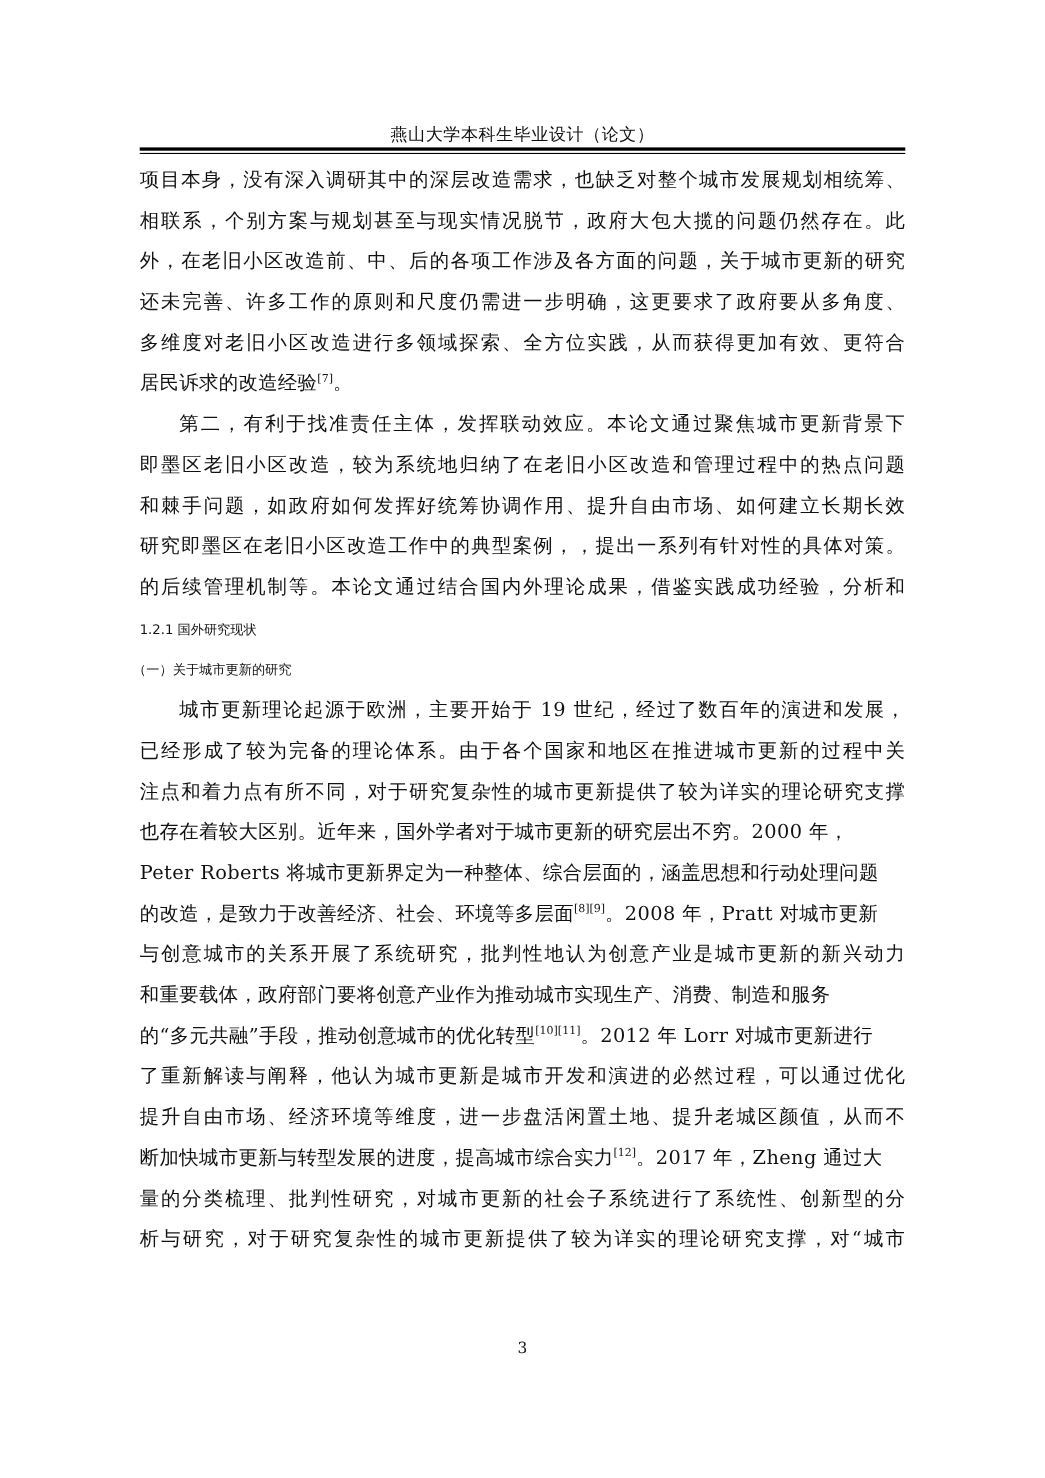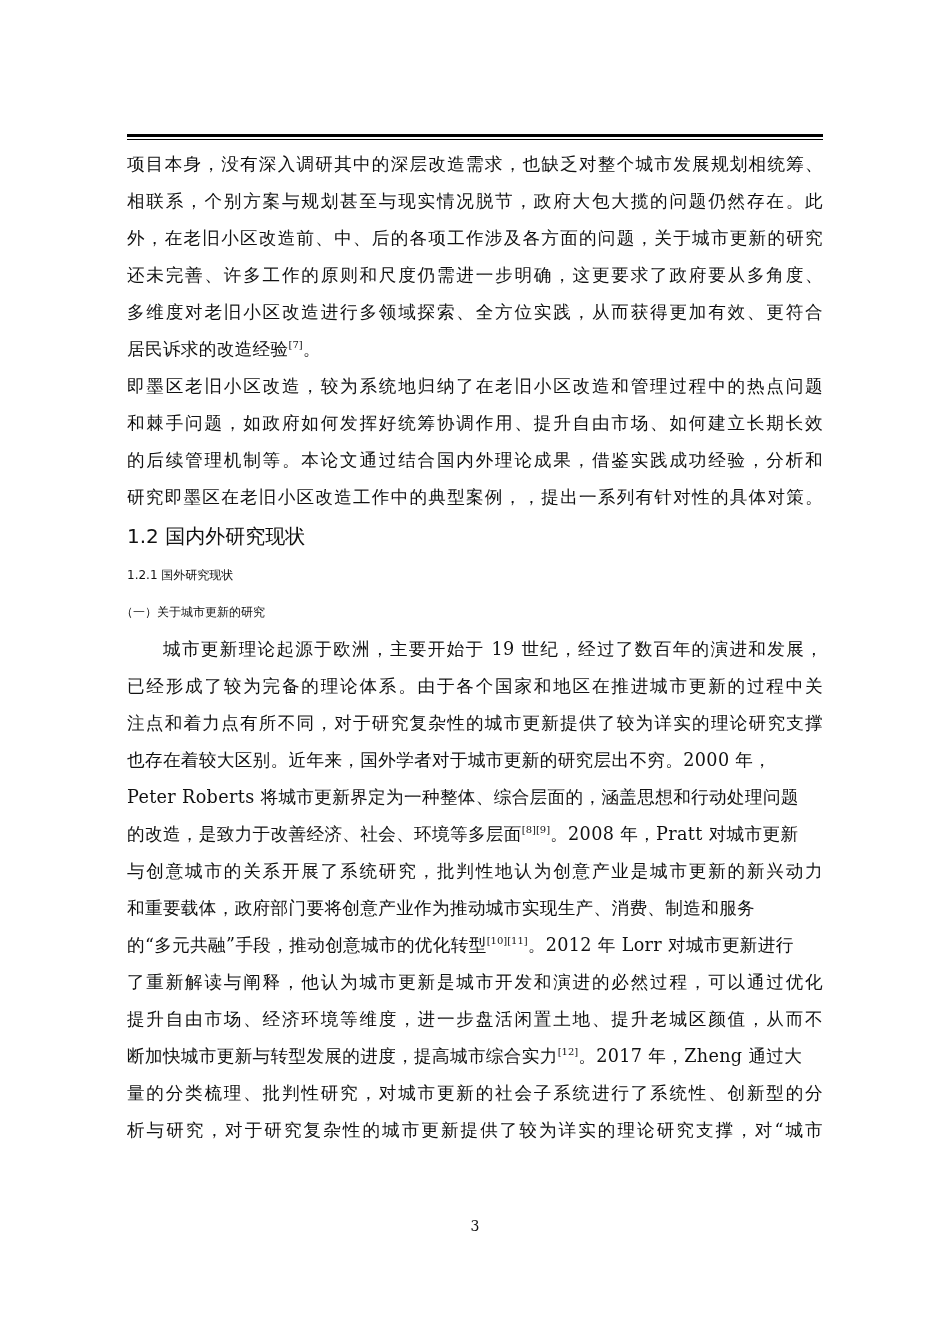--- a/index.html
+++ b/index.html
@@ -18,41 +18,42 @@
   sup { font-size:10px; line-height:0; vertical-align:7px; letter-spacing:0; }
   .h2 { font-family:"DejaVu Sans","Liberation Sans",sans-serif; font-size:20px; height:40px; line-height:40px; }
   .h3 { font-family:"DejaVu Sans","Liberation Sans",sans-serif; font-size:12px; height:38px; line-height:38px; }
   .h4 { font-size:12px; height:37px; line-height:37px; margin-left:-6px; }
   .pagenum { position:absolute; left:0; width:950px; top:1218px; text-align:center; font-size:14px; }
 </style>
 </head>
 <body>
 
 <div class="page">
+  <div class="header">燕山大学本科生毕业设计（论文）</div>
   <div class="rule thick"></div>
   <div class="rule thin"></div>
 
   <div class="body">
     <div>
       <div class="line justify">项目本身，没有深入调研其中的深层改造需求，也缺乏对整个城市发展规划相统筹、</div>
       <div class="line justify">相联系，个别方案与规划甚至与现实情况脱节，政府大包大揽的问题仍然存在。此</div>
       <div class="line justify">外，在老旧小区改造前、中、后的各项工作涉及各方面的问题，关于城市更新的研究</div>
       <div class="line justify">还未完善、许多工作的原则和尺度仍需进一步明确，这更要求了政府要从多角度、</div>
       <div class="line justify">多维度对老旧小区改造进行多领域探索、全方位实践，从而获得更加有效、更符合</div>
       <div class="line"><span>居民诉求的改造经验</span><sup>[7]</sup><span>。</span></div>
     </div>
 
     <div>
+      <div class="line indent justify">第二，有利于找准责任主体，发挥联动效应。本论文通过聚焦城市更新背景下</div>
       <div class="line justify">即墨区老旧小区改造，较为系统地归纳了在老旧小区改造和管理过程中的热点问题</div>
       <div class="line justify">和棘手问题，如政府如何发挥好统筹协调作用、提升自由市场、如何建立长期长效</div>
+      <div class="line justify">研究即墨区在老旧小区改造工作中的典型案例，，提出一系列有针对性的具体对策。</div>
       <div class="line justify">的后续管理机制等。本论文通过结合国内外理论成果，借鉴实践成功经验，分析和</div>
-      <div class="line justify">研究即墨区在老旧小区改造工作中的典型案例，，提出一系列有针对性的具体对策。</div>
     </div>
 
-    <div class="h2">1.2 国内外研究现状</div>
     <div class="h3">1.2.1 国外研究现状</div>
     <div class="h4">（一）关于城市更新的研究</div>
 
     <div>
       <div class="line indent justify">城市更新理论起源于欧洲，主要开始于 19 世纪，经过了数百年的演进和发展，</div>
       <div class="line justify">已经形成了较为完备的理论体系。由于各个国家和地区在推进城市更新的过程中关</div>
       <div class="line justify">注点和着力点有所不同，对于研究复杂性的城市更新提供了较为详实的理论研究支撑</div>
       <div class="line">也存在着较大区别。近年来，国外学者对于城市更新的研究层出不穷。2000 年，</div>
       <div class="line">Peter Roberts 将城市更新界定为一种整体、综合层面的，涵盖思想和行动处理问题</div>
       <div class="line"><span>的改造，是致力于改善经济、社会、环境等多层面</span><sup>[8][9]</sup><span>。2008 年，Pratt 对城市更新</span></div>

